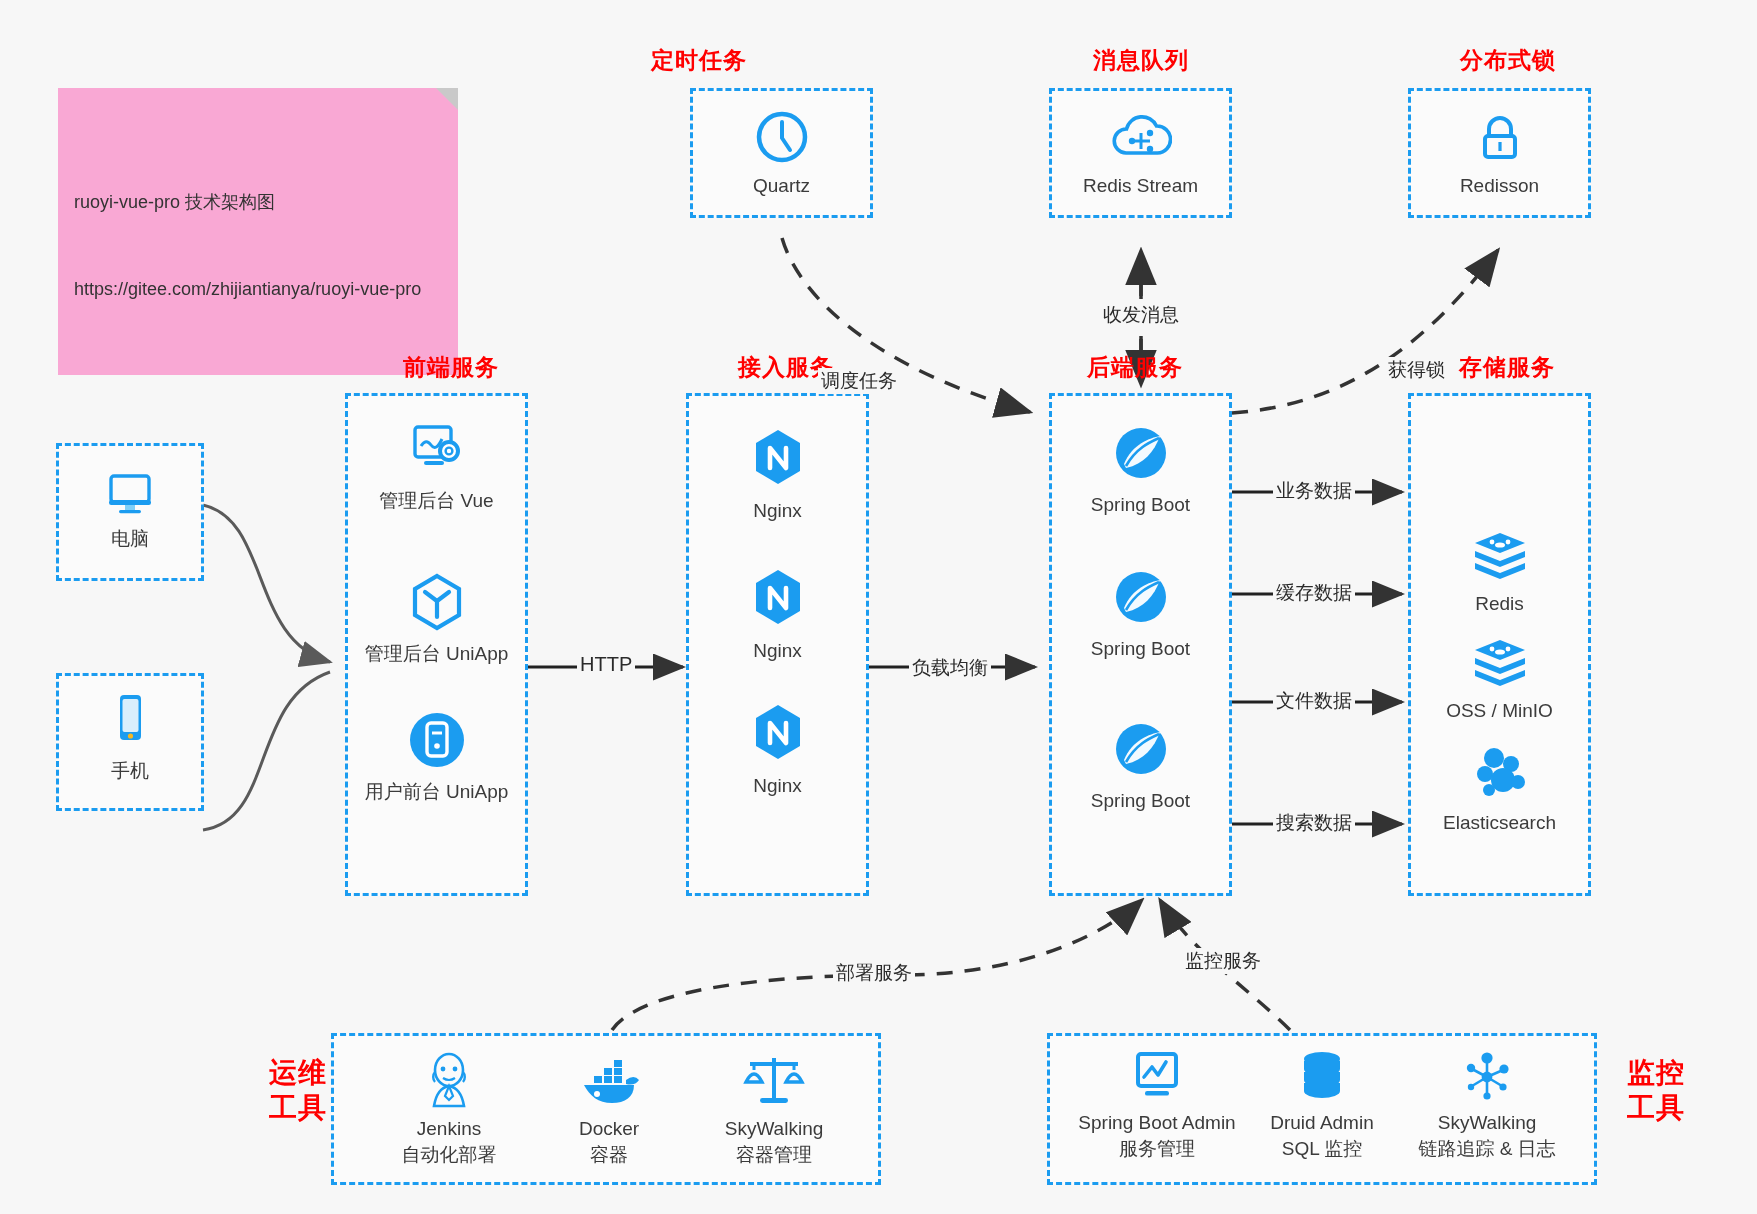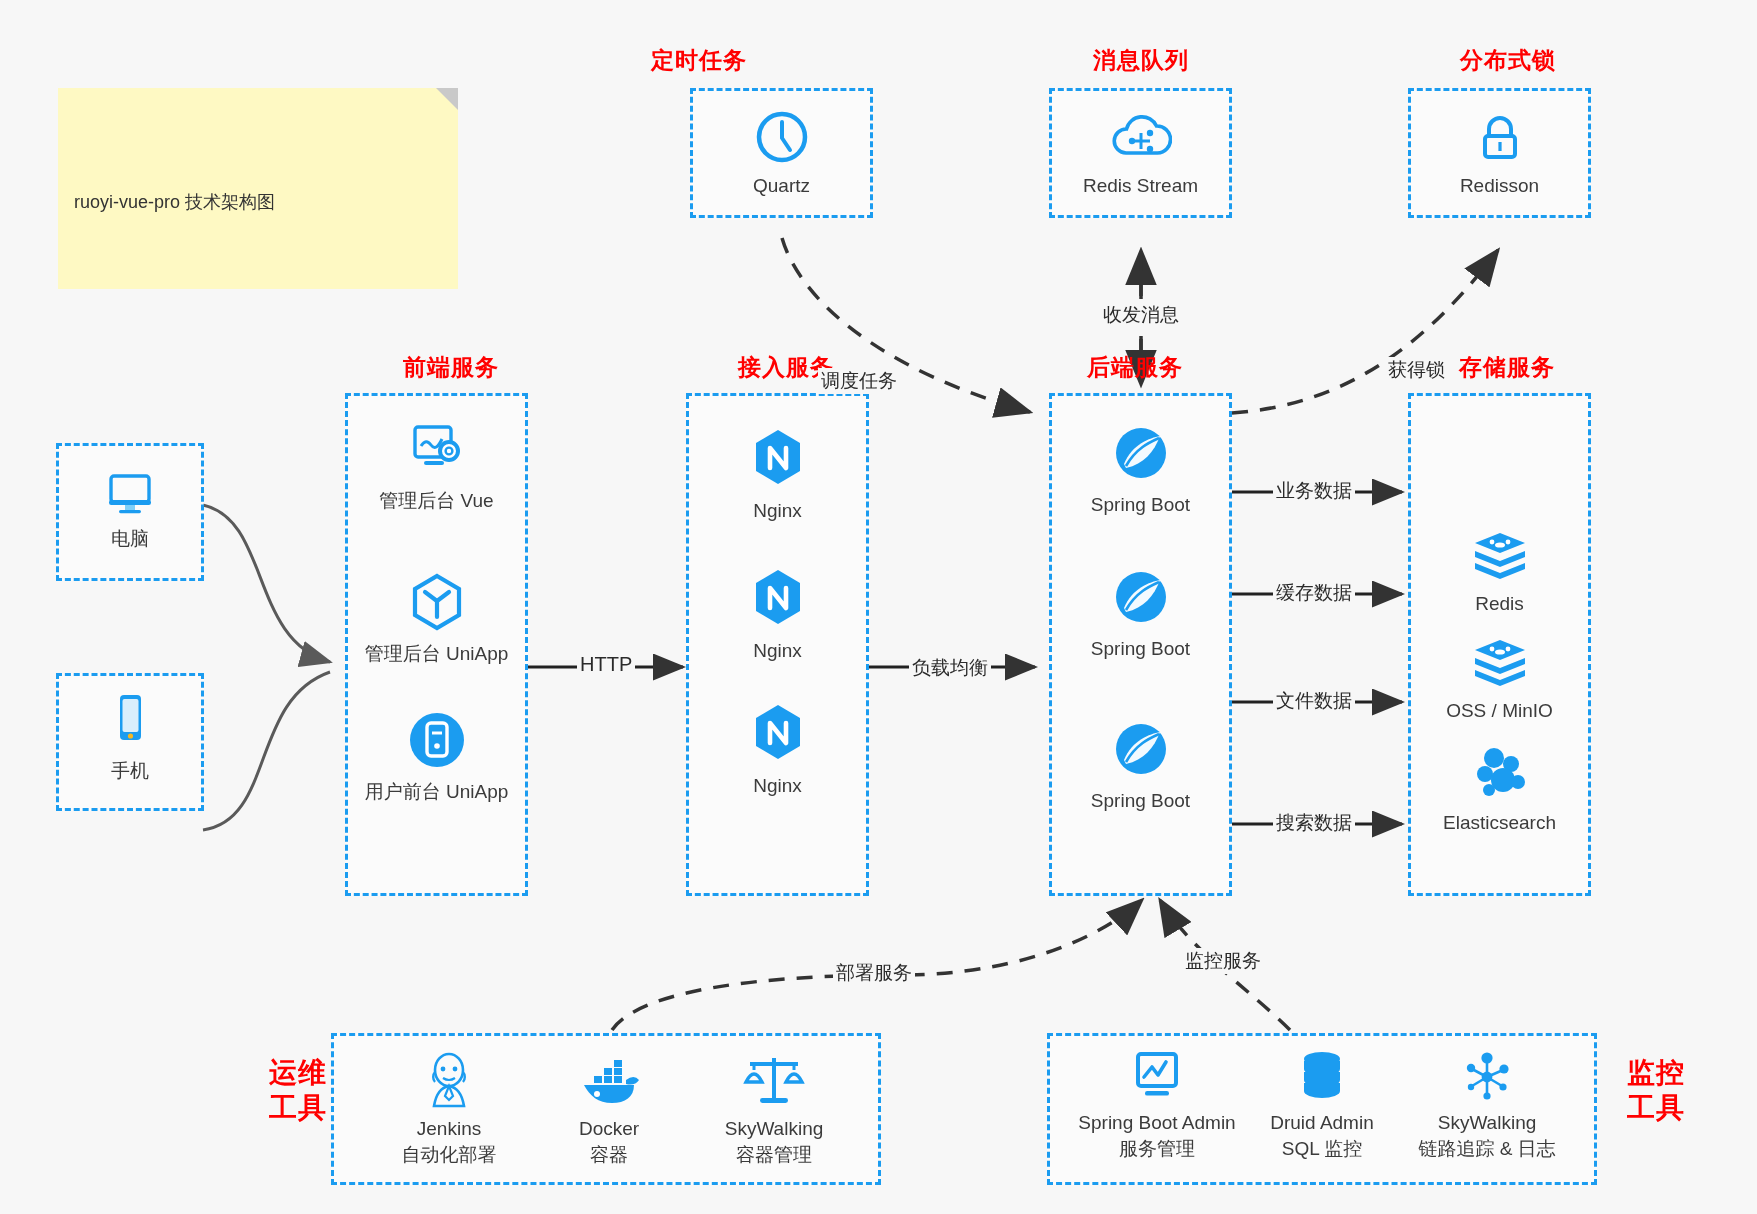--- a/index.html
+++ b/index.html
@@ -12,21 +12,21 @@
     position: relative;
     width: 1757px;
     height: 1214px;
     background: #f7f7f7;
     overflow: hidden;
   }
 
   
   .note {
     position: absolute;
-    background: #fef9c3;
+    background: #f9a8d4;
     color: #333;
     font-size: 18px;
     line-height: 1.6;
     padding: 14px 18px 14px 16px;
     white-space: pre;
   }
   .note .fold {
     position: absolute;
     top: 0; right: 0;
     width: 0; height: 0;
@@ -143,20 +143,21 @@
     <path d="M1232,824 L1402,824" fill="none" stroke="#222" stroke-width="3" marker-end="url(#arrowSolid)"></path>
 
     <path d="M612,1030 C 640,990 760,975 900,975 C 1030,975 1110,930 1142,900" fill="none" stroke="#333" stroke-width="3.5" stroke-dasharray="16 12" marker-end="url(#arrowSolid)"></path>
 
     <path d="M1290,1030 C 1250,990 1190,950 1160,900" fill="none" stroke="#333" stroke-width="3.5" stroke-dasharray="16 12" marker-end="url(#arrowSolid)"></path>
   </svg>
 
   <div class="note" style="left:58px; top:88px; width:400px;">
     <div class="fold"></div>
     <div>ruoyi-vue-pro 技术架构图</div>
+    <div>https://gitee.com/zhijiantianya/ruoyi-vue-pro</div>
   </div>
 
   <div class="grp-title" style="left:629px; top:45px; width:140px;">定时任务</div>
   <div class="box" style="left:690px; top:88px; width:183px; height:130px;">
     <div class="node" style="top:18px;">
       <span class="icon">
         <svg width="56" height="56" viewBox="0 0 56 56">
           <circle cx="28" cy="28" r="23" fill="none" stroke="#1b9cf0" stroke-width="4.5"></circle>
           <path d="M28 13 L28 29 L36 41" fill="none" stroke="#1b9cf0" stroke-width="4" stroke-linecap="round"></path>
         </svg>

